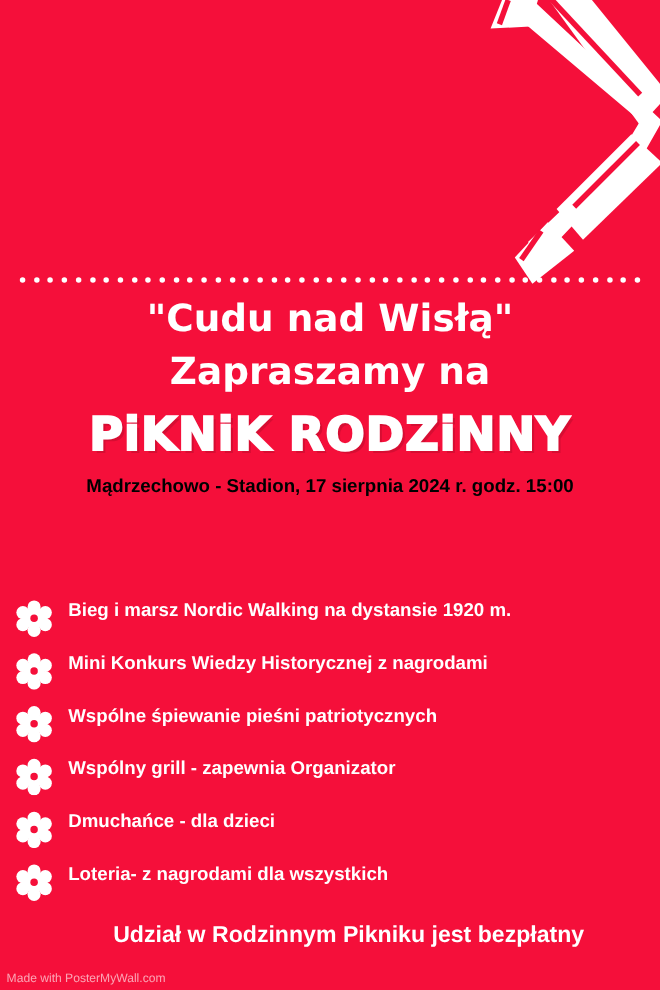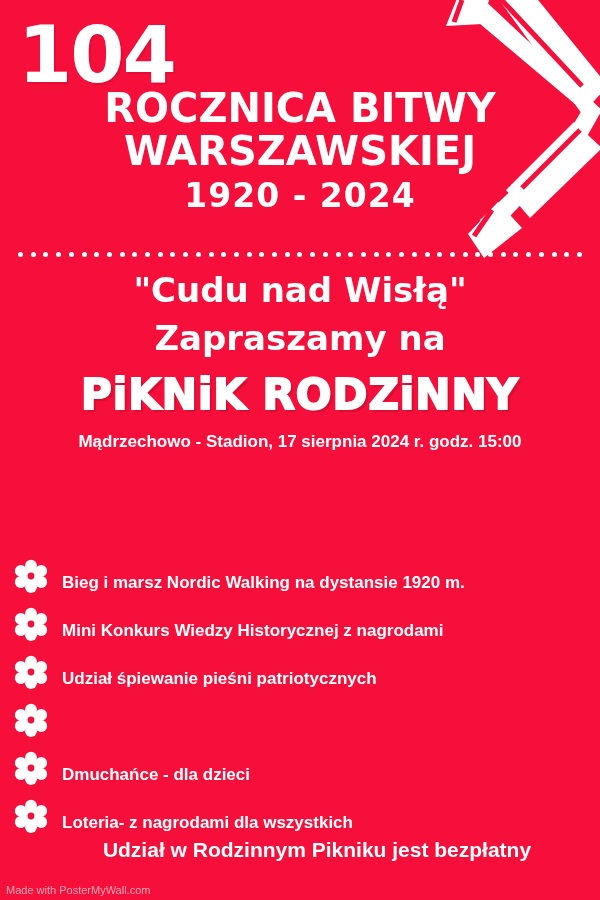--- a/index.html
+++ b/index.html
@@ -129,21 +129,21 @@
     text-shadow:
        3px 3px 0 rgba(0,0,0,0.12);
   }
 
   .place-date {
     position: absolute;
     top: 432px;
     left: 0;
     width: 600px;
     text-align: center;
-    color: #ffffff;
+    color: #000000;
     font-family: "Liberation Sans", sans-serif;
     font-weight: bold;
     font-size: 17px;
   }
 
   .program-title {
     position: absolute;
     top: 490px;
     left: 14px;
     color: #ffffff;
@@ -154,21 +154,21 @@
   }
 
   .program-list {
     position: absolute;
     top: 545px;
     left: 14px;
     width: 575px;
   }
   .program-item {
     display: flex;
-    align-items: flex-end;
+    align-items: flex-start;
     height: 48px;
   }
   .bullet {
     flex: 0 0 34px;
     width: 34px;
     height: 34px;
     margin-right: 14px;
     display: flex;
     align-items: center;
     justify-content: center;
@@ -217,26 +217,20 @@
       <polygon points="228,6 262,0 252,34 216,36"></polygon>
     </g>
     <g stroke="#f50f3a" stroke-width="5" fill="none">
       <path d="M268 6 L352 96"></path>
       <path d="M350 140 L292 198"></path>
       <path d="M262 220 L244 246"></path>
       <path d="M232 10 L224 32"></path>
     </g>
   </svg>
 
-  <div class="headline">
-    <div class="num-104">104</div>
-    <div class="line-1">ROCZNICA BITWY</div>
-    <div class="line-2">WARSZAWSKIEJ</div>
-    <div class="years">1920 - 2024</div>
-  </div>
 
   <div class="dots">
     <i></i>
       <i></i>
       <i></i>
       <i></i>
       <i></i>
       <i></i>
       <i></i>
       <i></i>
@@ -331,38 +325,39 @@
               <circle cx="32" cy="14" r="7"></circle>
             <circle cx="32" cy="27" r="7"></circle>
               <circle cx="20" cy="33" r="7"></circle>
             <circle cx="8" cy="27" r="7"></circle>
               <circle cx="8" cy="14" r="7"></circle>
             <circle cx="20" cy="20" r="11"></circle>
           </g>
           <circle cx="20" cy="20" r="4" fill="#f50f3a"></circle>
         </svg>
       </span>
-      <span class="item-text">Udział śpiewanie pieśni patriotycznych</span>
-    </div>
-
-    <div class="program-item">
-      <span class="bullet">
-        <svg viewBox="0 0 40 40" width="34" height="34">
-          <g fill="#ffffff">
-            <circle cx="20" cy="8" r="7"></circle>
-              <circle cx="32" cy="14" r="7"></circle>
-            <circle cx="32" cy="27" r="7"></circle>
-              <circle cx="20" cy="33" r="7"></circle>
-            <circle cx="8" cy="27" r="7"></circle>
-              <circle cx="8" cy="14" r="7"></circle>
-            <circle cx="20" cy="20" r="11"></circle>
-          </g>
-          <circle cx="20" cy="20" r="4" fill="#f50f3a"></circle>
-        </svg>
-      </span>
+      <span class="item-text">Wspólne śpiewanie pieśni patriotycznych</span>
+    </div>
+
+    <div class="program-item">
+      <span class="bullet">
+        <svg viewBox="0 0 40 40" width="34" height="34">
+          <g fill="#ffffff">
+            <circle cx="20" cy="8" r="7"></circle>
+              <circle cx="32" cy="14" r="7"></circle>
+            <circle cx="32" cy="27" r="7"></circle>
+              <circle cx="20" cy="33" r="7"></circle>
+            <circle cx="8" cy="27" r="7"></circle>
+              <circle cx="8" cy="14" r="7"></circle>
+            <circle cx="20" cy="20" r="11"></circle>
+          </g>
+          <circle cx="20" cy="20" r="4" fill="#f50f3a"></circle>
+        </svg>
+      </span>
+      <span class="item-text">Wspólny grill - zapewnia Organizator</span>
     </div>
 
     <div class="program-item">
       <span class="bullet">
         <svg viewBox="0 0 40 40" width="34" height="34">
           <g fill="#ffffff">
             <circle cx="20" cy="8" r="7"></circle>
               <circle cx="32" cy="14" r="7"></circle>
             <circle cx="32" cy="27" r="7"></circle>
               <circle cx="20" cy="33" r="7"></circle>

